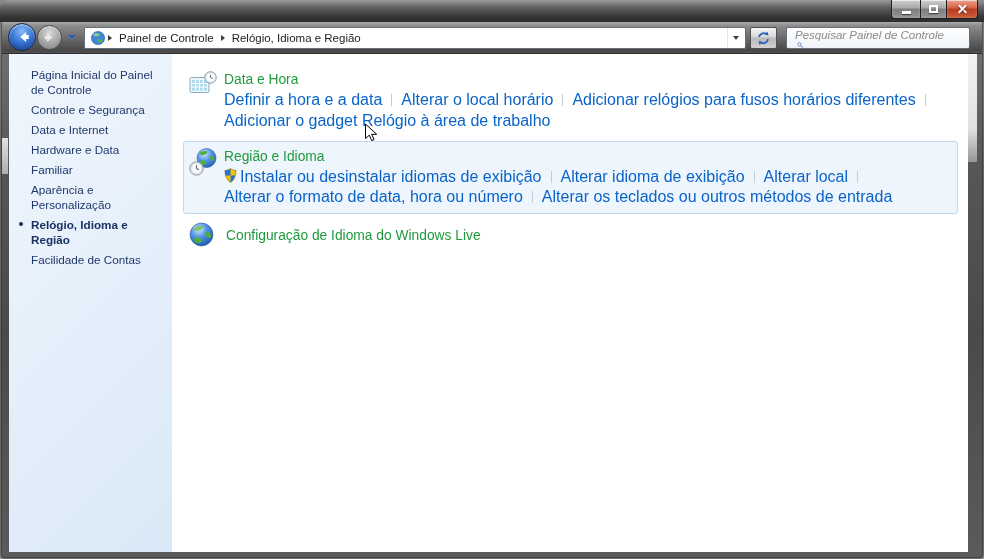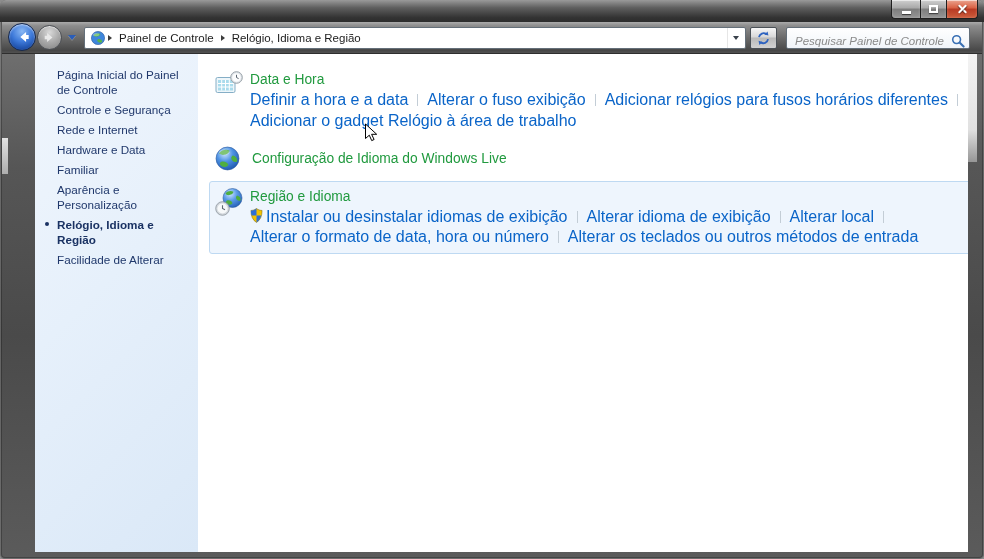--- a/index.html
+++ b/index.html
@@ -40,26 +40,26 @@
   .addressbar{position:absolute;left:82px;top:5px;width:662px;height:22px;background:#fff;
     border:1px solid #646f79;border-radius:2px;display:flex;align-items:center;padding:0 2px 0 5px;}
   .crumb{font-size:11.5px;color:#1c1c1c;padding:0 5px;white-space:nowrap;cursor:default;}
   .crumb-sep{width:0;height:0;border-left:4px solid #3c3c3c;border-top:3.5px solid transparent;border-bottom:3.5px solid transparent;margin:0 2px;}
   .address-dropdown{margin-left:auto;width:16px;height:20px;display:flex;align-items:center;justify-content:center;border-left:1px solid #e6e6e6;}
   .address-dropdown b{width:0;height:0;border-left:3.5px solid transparent;border-right:3.5px solid transparent;border-top:4px solid #39414b;}
   .btn-refresh{position:absolute;left:748px;top:5px;width:27px;height:22px;border:1px solid #4b5157;border-radius:2px;
     background:linear-gradient(180deg,#f6f6f6 0%,#d8d8d8 45%,#b9b9b9 50%,#d2d2d2 100%);
     display:flex;align-items:center;justify-content:center;}
   .searchbox{position:absolute;left:784px;top:5px;width:184px;height:22px;border:1px solid #646f79;border-radius:2px;
-    background:linear-gradient(180deg,#ffffff 0%,#f0f4f9 100%);display:flex;align-items:flex-end;padding:0 4px 0 6px;}
+    background:linear-gradient(180deg,#ffffff 0%,#f0f4f9 100%);display:flex;align-items:flex-start;padding:0 4px 0 6px;flex-direction:column;}
   .searchbox input{flex:1;min-width:0;border:none;outline:none;background:transparent;font-family:"Liberation Sans",sans-serif;
     font-size:11.5px;color:#222;}
   .searchbox input::placeholder{color:#8a8a8a;font-style:italic;}
   
-  .client{position:absolute;top:54px;left:9px;right:16px;bottom:7px;background:#fff;display:flex;overflow:hidden;margin-left:26px;}
+  .client{position:absolute;top:54px;left:9px;right:16px;bottom:7px;background:#fff;display:flex;overflow:hidden;}
   .frame-gloss-right{position:absolute;top:54px;right:7px;width:9px;height:108px;
     background:linear-gradient(180deg,#ffffff 0%,#ececec 70%,#9c9c9c 100%);opacity:.92;}
   .frame-gloss-left{position:absolute;top:138px;left:2px;width:6px;height:36px;
     background:linear-gradient(180deg,#fafafa 0%,#bdbdbd 100%);opacity:.85;}
   
   .sidebar{width:163px;flex:none;background:linear-gradient(135deg,#f0f6fd 0%,#e6f0fb 45%,#dae8f7 100%);
     padding:13px 8px 0 22px;}
   .side-item{position:relative;font-size:11.7px;line-height:15px;color:#20386b;margin-bottom:5px;cursor:pointer;}
   .side-item.active{font-weight:bold;color:#1a3263;}
   .side-item .dot{position:absolute;left:-12px;top:5px;width:4px;height:4px;border-radius:50%;background:#1a3263;}
@@ -145,64 +145,46 @@
         <circle cx="5.6" cy="5.6" r="3.9" stroke="#3a70b4" stroke-width="1.6" fill="none"></circle>
         <line x1="8.8" y1="8.8" x2="12.6" y2="12.6" stroke="#3a70b4" stroke-width="2.1" stroke-linecap="round"></line>
       </svg>
     </div>
   </div>
 
   <div class="client">
     <div class="sidebar">
       <div class="side-item"><span>Página Inicial do Painel de Controle</span></div>
       <div class="side-item"><span>Controle e Segurança</span></div>
-      <div class="side-item"><span>Rede e Internet</span></div>
+      <div class="side-item"><span>Data e Internet</span></div>
       <div class="side-item"><span>Hardware e Data</span></div>
       <div class="side-item"><span>Familiar</span></div>
       <div class="side-item"><span>Aparência e Personalização</span></div>
       <div class="side-item active"><span class="dot"></span><span>Relógio, Idioma e Região</span></div>
-      <div class="side-item"><span>Facilidade de Alterar</span></div>
+      <div class="side-item"><span>Facilidade de Contas</span></div>
     </div>
 
     <div class="content">
 
       <div class="group">
         <svg class="g-icon" width="28" height="28" viewBox="0 0 28 28">
           <rect x="1" y="6.5" width="19" height="15" rx="1.5" fill="#eef6fa" stroke="#85aec6"></rect>
           <rect x="3" y="9" width="15" height="10.5" fill="#a9dbec"></rect>
           <path d="M6.7 9 V19.5 M10.5 9 V19.5 M14.3 9 V19.5 M3 12.5 H18 M3 16 H18" stroke="#ffffff" stroke-width="1"></path>
           <circle cx="21.5" cy="6.5" r="5.8" fill="#dfe4e8" stroke="#98a1a8"></circle>
           <circle cx="21.5" cy="6.5" r="4.3" fill="#fbfcfd"></circle>
           <path d="M21.5 3.8 V6.5 L23.6 7.6" stroke="#5b6570" stroke-width="1" fill="none"></path>
         </svg>
         <div class="group-title"><a>Data e Hora</a></div>
         <div class="link-line">
-          <a class="cp-link"><span class="lbl">Definir a hora e a data</span></a><span class="sep"></span><a class="cp-link"><span class="lbl">Alterar o fuso exibição</span></a><span class="sep"></span><a class="cp-link"><span class="lbl">Adicionar relógios para fusos horários diferentes</span></a><span class="sep"></span>
+          <a class="cp-link"><span class="lbl">Definir a hora e a data</span></a><span class="sep"></span><a class="cp-link"><span class="lbl">Alterar o local horário</span></a><span class="sep"></span><a class="cp-link"><span class="lbl">Adicionar relógios para fusos horários diferentes</span></a><span class="sep"></span>
         </div>
         <div class="link-line">
           <a class="cp-link"><span class="lbl">Adicionar o gadget Relógio à área de trabalho</span></a>
         </div>
-      </div>
-
-      <div class="group live-row">
-        <svg width="25" height="25" viewBox="0 0 24 24">
-          <defs>
-            <radialGradient id="gb2" cx="38%" cy="28%" r="78%">
-              <stop offset="0" stop-color="#cfe6ff"></stop>
-                <stop offset="0.45" stop-color="#4f93e4"></stop>
-                <stop offset="1" stop-color="#1c55ac"></stop>
-            </radialGradient>
-          </defs>
-          <circle cx="12" cy="12" r="11" fill="url(#gb2)" stroke="#2b5a9e" stroke-width="0.6"></circle>
-          <path d="M4 7 C6.5 3.5 11 3 14 4.5 C13.2 7.5 9.5 9 6.4 8.2 C5.2 7.9 4.4 7.5 4 7 Z" fill="#4fae3f"></path>
-          <path d="M17 9 C20 9.5 21.8 12 21.2 15 C18.4 16 15.6 14.2 15.6 11.5 C15.6 10.5 16.2 9.6 17 9 Z" fill="#4fae3f"></path>
-          <path d="M6 15 C9 14.2 12.2 15.6 12.8 18.2 C10.4 21.2 6.2 20.4 4.8 17.8 C4.4 16.6 5 15.5 6 15 Z" fill="#4fae3f"></path>
-          <ellipse cx="9" cy="6" rx="5" ry="2.4" fill="#ffffff" opacity="0.28"></ellipse>
-        </svg>
-        <div class="group-title"><a>Configuração de Idioma do Windows Live</a></div>
       </div>
 
       <div class="group highlighted">
         <svg class="g-icon" width="28" height="28" viewBox="0 0 28 28">
           <defs>
             <radialGradient id="gb1" cx="38%" cy="28%" r="78%">
               <stop offset="0" stop-color="#cfe6ff"></stop>
                 <stop offset="0.45" stop-color="#5b9be8"></stop>
                 <stop offset="1" stop-color="#1f5cb4"></stop>
             </radialGradient>
@@ -221,20 +203,38 @@
                 <path d="M6 0.5 C4.2 1.8 2.2 2.3 0.8 2.3 C0.8 7.5 2.5 11.5 6 13.5 C9.5 11.5 11.2 7.5 11.2 2.3 C9.8 2.3 7.8 1.8 6 0.5 Z" fill="#f3c200" stroke="#7a6a10" stroke-width="0.5"></path>
                 <path d="M6 0.5 C4.2 1.8 2.2 2.3 0.8 2.3 C0.8 4.6 1.1 6 1.6 7 L6 7 Z" fill="#2d6fd6"></path>
                 <path d="M6 7 L10.4 7 C9.6 10 8 12.3 6 13.5 Z" fill="#2d6fd6"></path>
               </svg><span class="lbl">Instalar ou desinstalar idiomas de exibição</span></a><span class="sep"></span><a class="cp-link"><span class="lbl">Alterar idioma de exibição</span></a><span class="sep"></span><a class="cp-link"><span class="lbl">Alterar local</span></a><span class="sep"></span>
         </div>
         <div class="link-line">
           <a class="cp-link"><span class="lbl">Alterar o formato de data, hora ou número</span></a><span class="sep"></span><a class="cp-link"><span class="lbl">Alterar os teclados ou outros métodos de entrada</span></a>
         </div>
       </div>
 
+      <div class="group live-row">
+        <svg width="25" height="25" viewBox="0 0 24 24">
+          <defs>
+            <radialGradient id="gb2" cx="38%" cy="28%" r="78%">
+              <stop offset="0" stop-color="#cfe6ff"></stop>
+                <stop offset="0.45" stop-color="#4f93e4"></stop>
+                <stop offset="1" stop-color="#1c55ac"></stop>
+            </radialGradient>
+          </defs>
+          <circle cx="12" cy="12" r="11" fill="url(#gb2)" stroke="#2b5a9e" stroke-width="0.6"></circle>
+          <path d="M4 7 C6.5 3.5 11 3 14 4.5 C13.2 7.5 9.5 9 6.4 8.2 C5.2 7.9 4.4 7.5 4 7 Z" fill="#4fae3f"></path>
+          <path d="M17 9 C20 9.5 21.8 12 21.2 15 C18.4 16 15.6 14.2 15.6 11.5 C15.6 10.5 16.2 9.6 17 9 Z" fill="#4fae3f"></path>
+          <path d="M6 15 C9 14.2 12.2 15.6 12.8 18.2 C10.4 21.2 6.2 20.4 4.8 17.8 C4.4 16.6 5 15.5 6 15 Z" fill="#4fae3f"></path>
+          <ellipse cx="9" cy="6" rx="5" ry="2.4" fill="#ffffff" opacity="0.28"></ellipse>
+        </svg>
+        <div class="group-title"><a>Configuração de Idioma do Windows Live</a></div>
+      </div>
+
     </div>
   </div>
 
   <div class="frame-gloss-right"></div>
   <div class="frame-gloss-left"></div>
 
   <svg class="mouse-cursor" width="18" height="19" viewBox="0 0 13 19">
     <polygon points="1,1 1,15.5 4.8,12.2 7.2,17.6 9.6,16.5 7.1,11.3 12.2,11.3" fill="#ffffff" stroke="#000000" stroke-width="1"></polygon>
   </svg>
 

